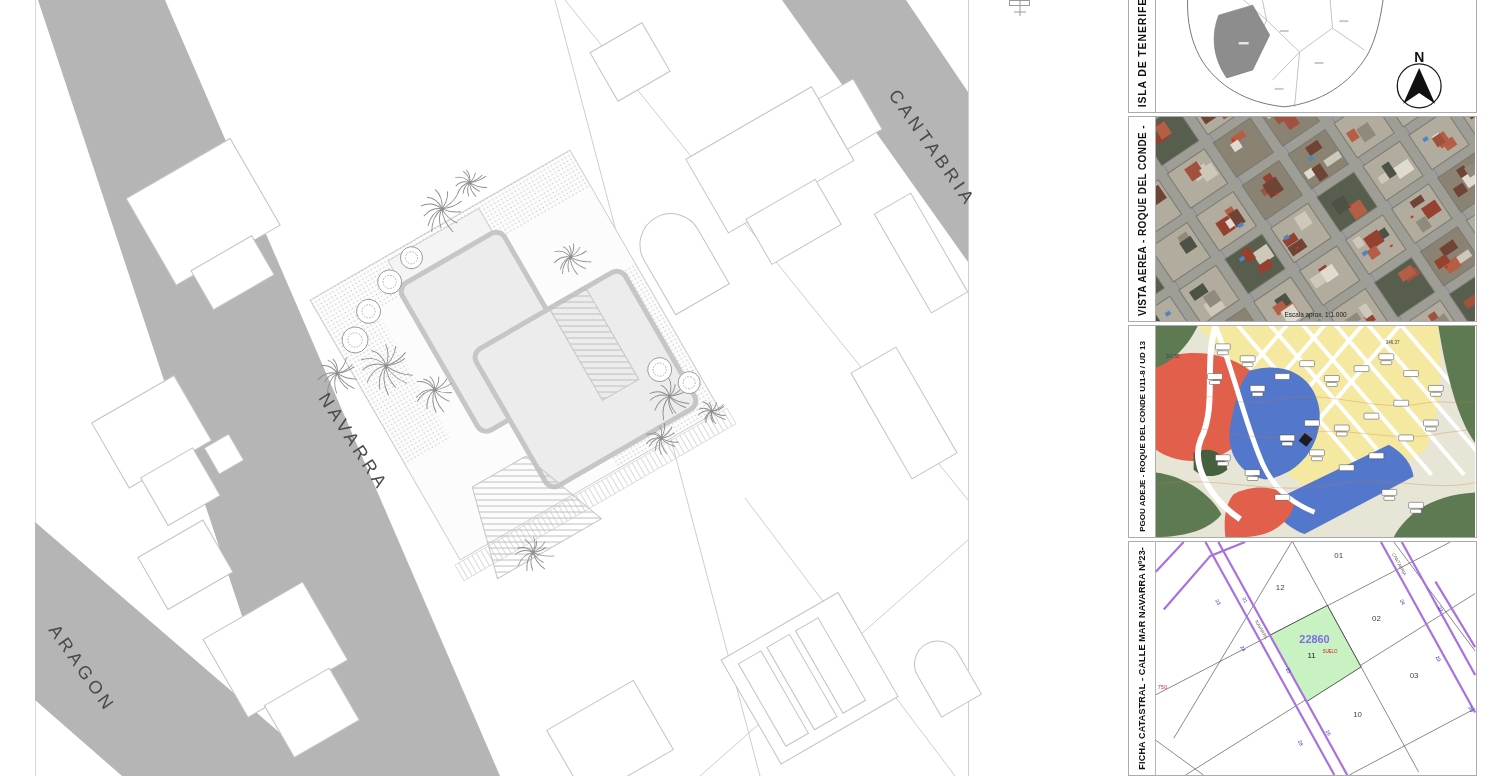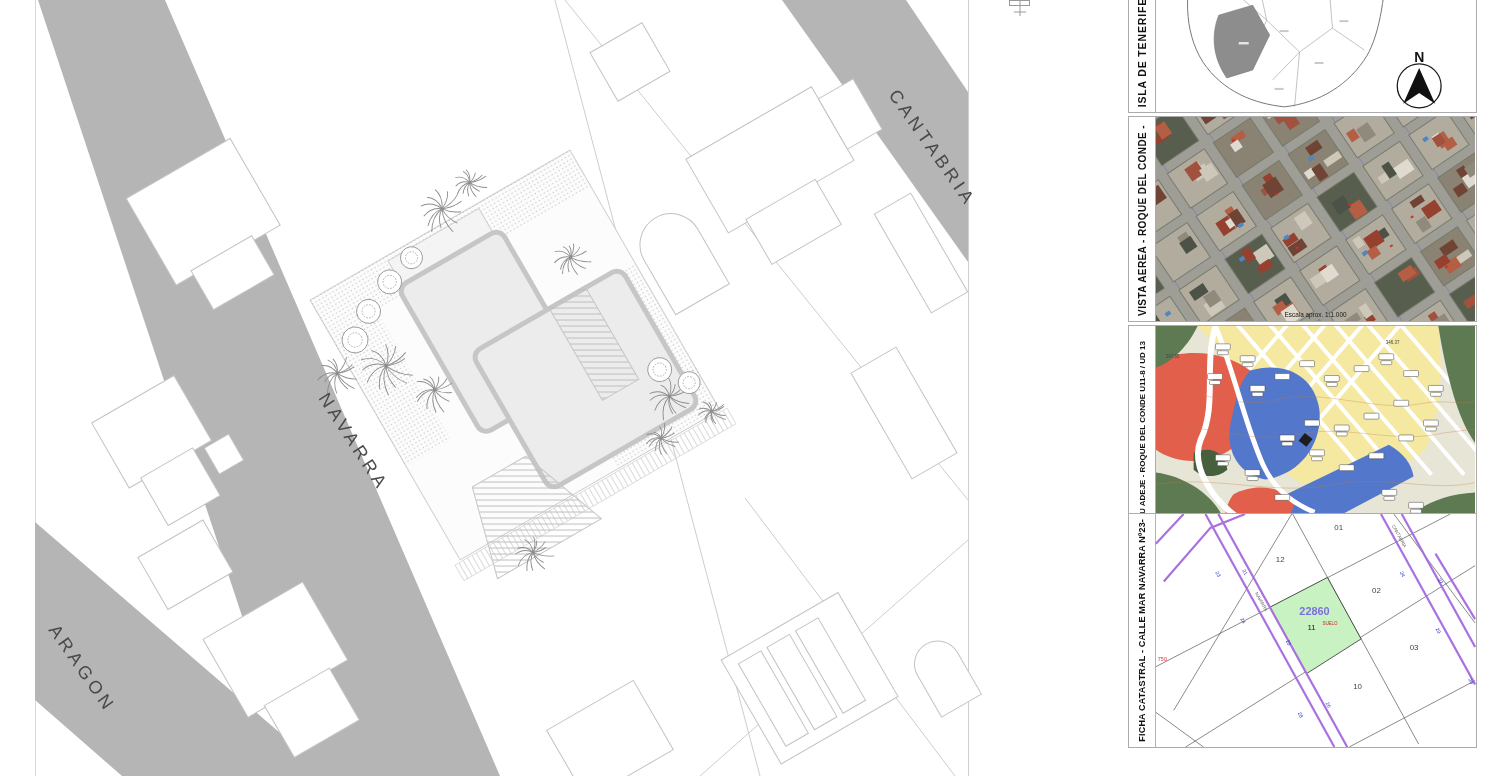--- a/index.html
+++ b/index.html
@@ -804,21 +804,21 @@
               <rect x="120" y="170" width="15" height="6" rx="1" fill="#fff" stroke="#444" stroke-width="0.5"></rect>
             </g>
           <rect x="146" y="110" width="10" height="10" transform="rotate(38 151 115)" fill="#1d1d1d"></rect>
           <text x="10" y="32" font-size="4.5" fill="#444">247.55</text>
           <text x="232" y="18" font-size="4.5" fill="#444">346.37</text>
         </g>
       </svg>
     </div>
   </div>
 
-  <div class="panel" id="p4" style="top:513px;height:235px;padding-left:48px;">
+  <div class="panel" id="p4" style="top:541px;height:235px;padding-left:48px;">
     <div class="strip">
       <span class="vlabel">FICHA CATASTRAL - CALLE MAR NAVARRA Nº23-</span>
     </div>
     <div class="content">
       <svg id="catsvg" viewBox="0 0 322 235">
         <rect width="322" height="235" fill="#ffffff"></rect>
         <g stroke="#555" stroke-width="0.7">
           <line x1="138" y1="0" x2="265" y2="232"></line>
           <line x1="63" y1="0" x2="193" y2="235"></line>
           <line x1="0" y1="154" x2="297" y2="0"></line>

